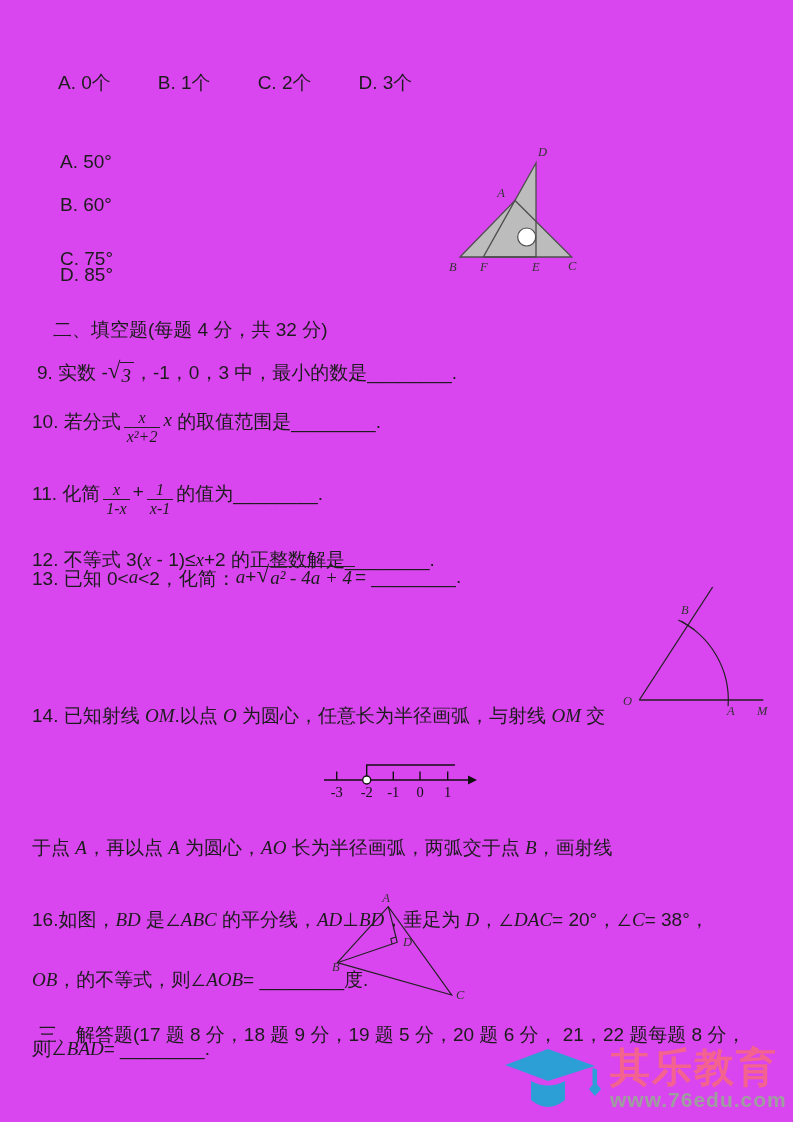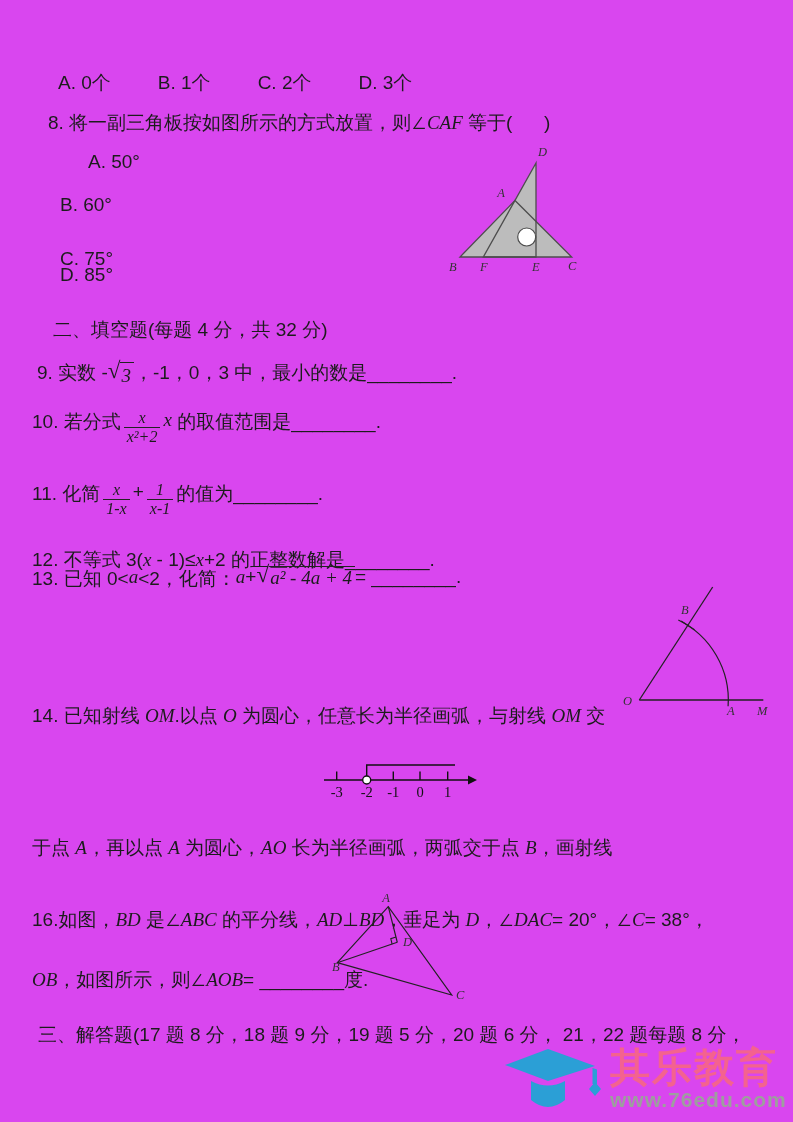--- a/index.html
+++ b/index.html
@@ -33,57 +33,56 @@
 
 <div id="page">
 
   <div class="abs row" style="left:58px; top:70px; gap:47px;">
     <span>A. 0个</span>
     <span>B. 1个</span>
     <span>C. 2个</span>
     <span>D. 3个</span>
   </div>
 
-  <div class="abs stem" style="left:48px; top:110px; width:560px;"><span>8. 将一副三角板按如图所示的方式放置，则∠</span><span class="mi">CAF</span><span> 等于(      )</span></div>
 
   <svg class="abs" style="left:445px; top:140px;" width="160" height="135" viewBox="0 0 160 135">
     <polygon points="91,23 38.3,117 91,117" stroke="none" fill="#bcbcbc"></polygon>
     <polygon points="70,60.5 15,117 126.7,117" stroke="none" fill="#bcbcbc"></polygon>
     <polygon points="91,23 38.3,117 91,117" fill="none" stroke="#4d4d4d" stroke-width="1.3"></polygon>
     <polygon points="70,60.5 15,117 126.7,117" fill="none" stroke="#4d4d4d" stroke-width="1.3"></polygon>
     <circle cx="81.7" cy="97" r="9" fill="#ffffff" stroke="#4d4d4d" stroke-width="1.2"></circle>
     <text class="flabel" x="93" y="16">D</text>
     <text class="flabel" x="60" y="57" text-anchor="end">A</text>
     <text class="flabel" x="4" y="131">B</text>
     <text class="flabel" x="35" y="131">F</text>
     <text class="flabel" x="87" y="131">E</text>
     <text class="flabel" x="123" y="130">C</text>
   </svg>
 
-  <div class="abs" style="left:60px; top:151px;margin-left:28px;">A. 50°</div>
+  <div class="abs" style="left:60px; top:151px;">A. 50°</div>
   <div class="abs" style="left:60px; top:194px;text-align:center;">B. 60°</div>
   <div class="abs" style="left:60px; top:248px;">C. 75°</div>
   <div class="abs" style="left:60px; top:264px;">D. 85°</div>
 
   <div class="abs" style="left:53px; top:317px;">二、填空题(每题 4 分，共 32 分)</div>
 
   <div class="abs stem" style="left:37px; top:360px;"><span>9. 实数 -</span><span class="sqrt"><span class="rad-sign">√</span><span class="radicand">3</span></span><span>，-1，0，3 中，最小的数是________.</span></div>
 
   <div class="abs vcenter" style="left:32px; top:409px; min-height:46px;"><span>10. 若分式</span><span class="frac"><span class="num">x</span><span class="den">x²+2</span></span><span class="mi">x</span><span> 的取值范围是________.</span></div>
 
   <div class="abs vcenter" style="left:32px; top:481px; min-height:46px;"><span>11. 化简</span><span class="frac"><span class="num">x</span><span class="den">1-x</span></span><span>+</span><span class="frac"><span class="num">1</span><span class="den">x-1</span></span><span>的值为________.</span></div>
 
   <div class="abs stem" style="left:32px; top:528px;margin-top:19px;"><span>12. 不等式 3(</span><span class="mi">x</span><span> - 1)≤</span><span class="mi">x</span><span>+2 的正整数解是________.</span></div>
 
   <div class="abs vcenter" style="left:32px; top:566px; min-height:30px;"><span>13. 已知 0&lt;</span><span class="mi">a</span><span>&lt;2，化简：</span><span class="mi">a</span><span>+</span><span class="sqrt"><span class="rad-sign">√</span><span class="radicand">a² - 4a + 4</span></span><span>= ________.</span></div>
 
   <div class="abs" style="left:32px; top:606px; width:585px; line-height:44px; white-space:pre-wrap;">
     <div><span>14. 已知射线 </span><span class="mi">OM</span><span>.以点 </span><span class="mi">O</span><span> 为圆心，任意长为半径画弧，与射线 </span><span class="mi">OM</span><span> 交</span></div>
     <div><span>于点 </span><span class="mi">A</span><span>，再以点 </span><span class="mi">A</span><span> 为圆心，</span><span class="mi">AO</span><span> 长为半径画弧，两弧交于点 </span><span class="mi">B</span><span>，画射线</span></div>
-    <div><span class="mi">OB</span><span>，如图所示，则∠</span><span class="mi">AOB</span><span>= ________度.</span></div>
+    <div><span class="mi">OB</span><span>，的不等式，则∠</span><span class="mi">AOB</span><span>= ________度.</span></div>
   </div>
 
   <svg class="abs" style="left:615px; top:582px;" width="175" height="140" viewBox="0 0 175 140">
     <line x1="24.3" y1="118" x2="148.3" y2="118" stroke="#222" stroke-width="1.3"></line>
     <line x1="24.3" y1="118" x2="97.7" y2="5" stroke="#222" stroke-width="1.3"></line>
     <path d="M113.1,124.2 A89,89 0 0 0 63.3,38" fill="none" stroke="#222" stroke-width="1.2"></path>
     <line x1="66.1" y1="38.9" x2="79.5" y2="47.7" stroke="#222" stroke-width="1.2"></line>
     <text class="flabel" x="8" y="123">O</text>
     <text class="flabel" x="112" y="133">A</text>
     <text class="flabel" x="142" y="133">M</text>
@@ -102,20 +101,21 @@
     <circle cx="48.7" cy="24" r="4" fill="#ffffff" stroke="#111" stroke-width="1.4"></circle>
     <text class="nlabel" x="18.7" y="41" text-anchor="middle">-3</text>
     <text class="nlabel" x="48.7" y="41" text-anchor="middle">-2</text>
     <text class="nlabel" x="75.3" y="41" text-anchor="middle">-1</text>
     <text class="nlabel" x="102" y="41" text-anchor="middle">0</text>
     <text class="nlabel" x="129.7" y="41" text-anchor="middle">1</text>
   </svg>
 
   <div class="abs" style="left:32px; top:812px; width:745px; line-height:43px; white-space:pre-wrap;">
     <div><span>16.如图，</span><span class="mi">BD</span><span> 是∠</span><span class="mi">ABC</span><span> 的平分线，</span><span class="mi">AD</span><span>⊥</span><span class="mi">BD</span><span>，垂足为 </span><span class="mi">D</span><span>，∠</span><span class="mi">DAC</span><span>= 20°，∠</span><span class="mi">C</span><span>= 38°，</span></div>
+    <div><span>则∠</span><span class="mi">BAD</span><span>= ________.</span></div>
   </div>
 
   <svg class="abs" style="left:325px; top:893px;" width="145" height="118" viewBox="0 0 145 118">
     <polygon points="63.3,13.7 12.3,69.7 126.7,102" fill="none" stroke="#222" stroke-width="1.2"></polygon>
     <line x1="12.3" y1="69.7" x2="72.3" y2="49.3" stroke="#222" stroke-width="1.2"></line>
     <line x1="63.3" y1="13.7" x2="72.3" y2="49.3" stroke="#222" stroke-width="1.2"></line>
     <path d="M71,44 L65.8,45.7 L67.1,51.1" fill="none" stroke="#222" stroke-width="1.1"></path>
     <text class="flabel" x="61" y="9" text-anchor="middle">A</text>
     <text class="flabel" x="7" y="78">B</text>
     <text class="flabel" x="131" y="106">C</text>

